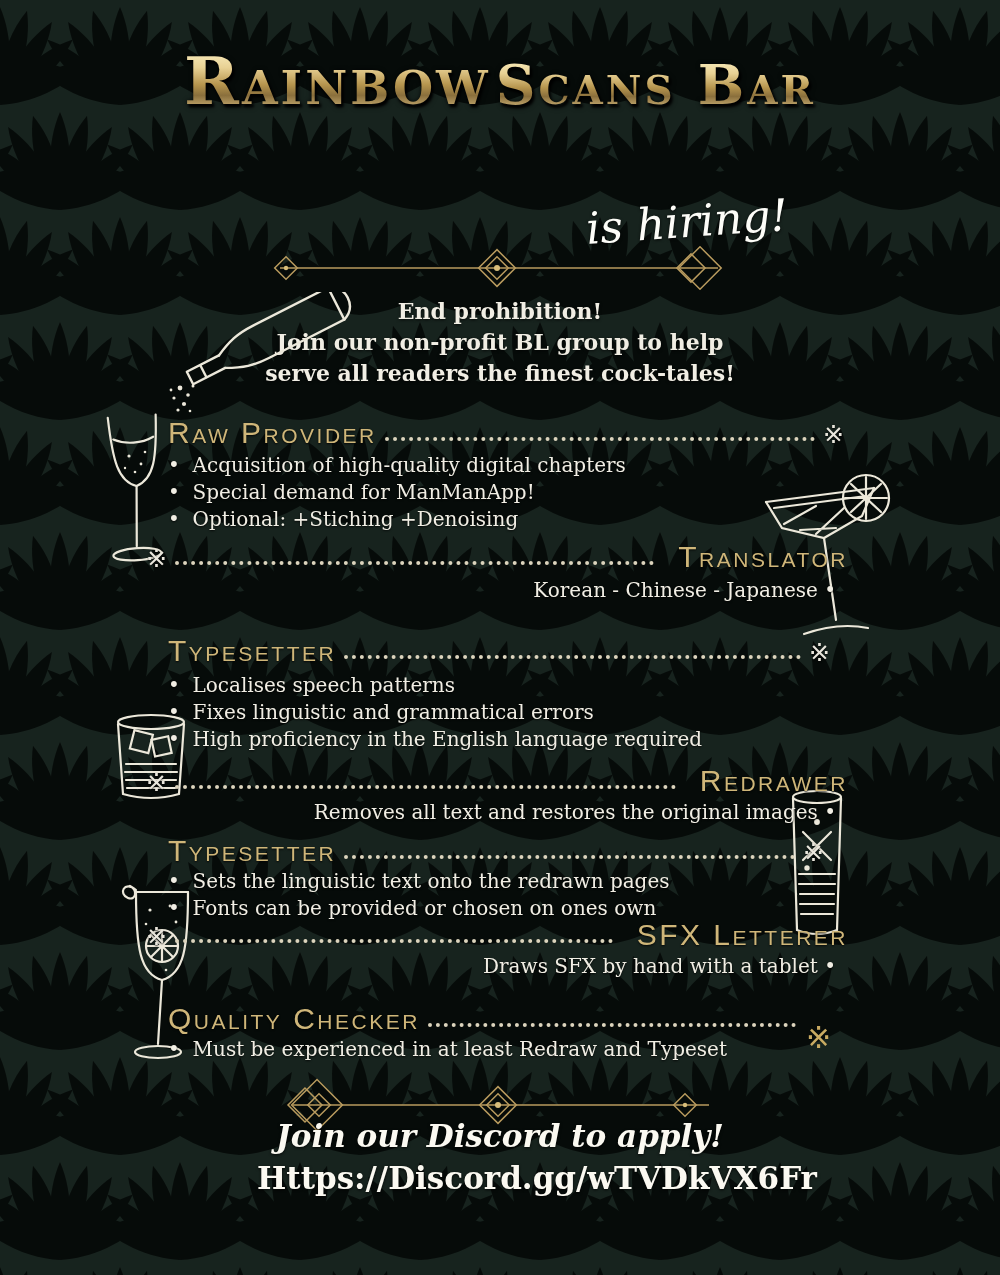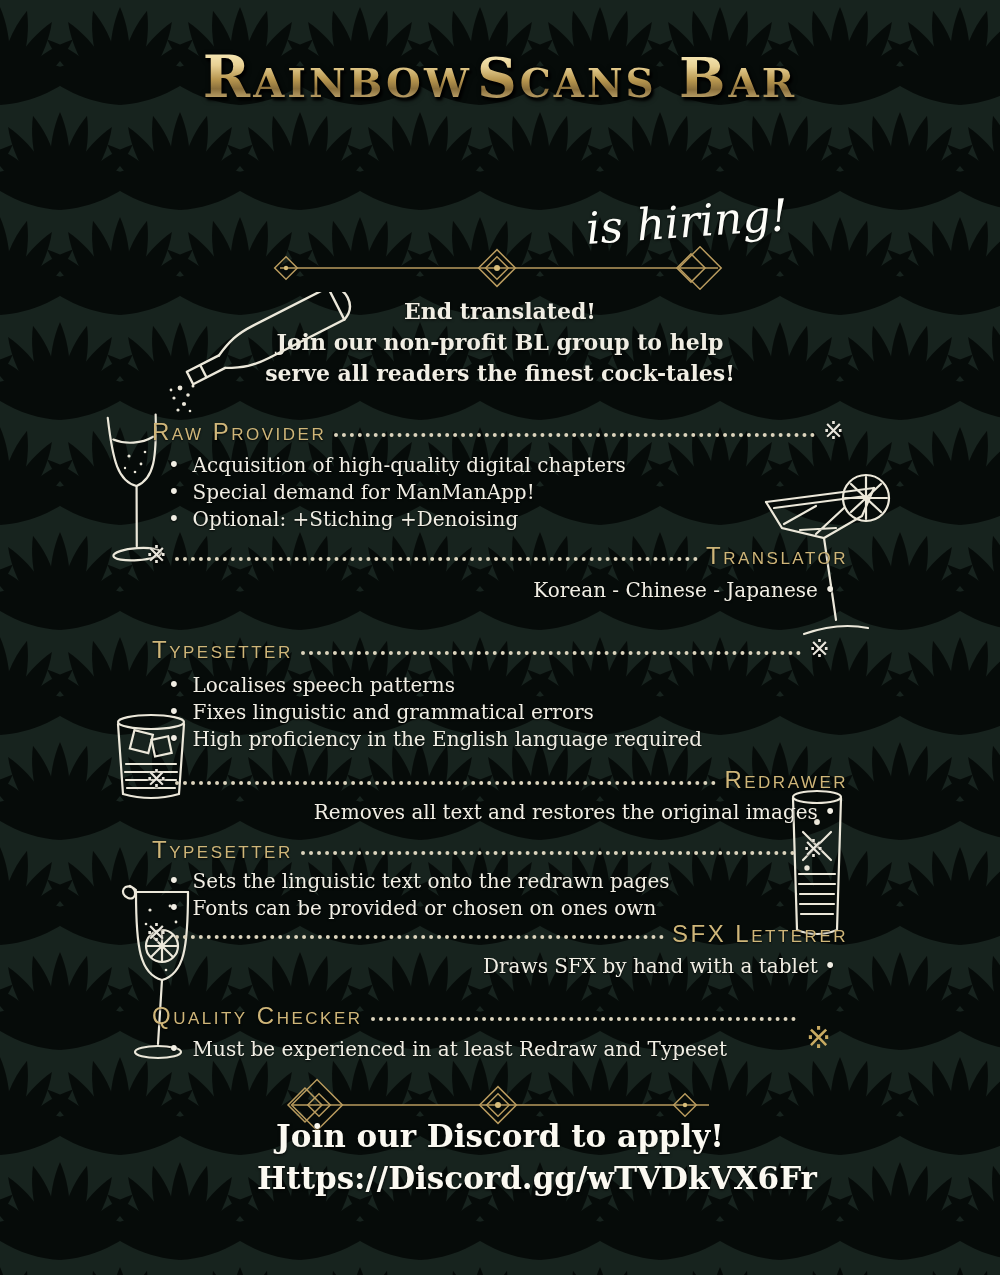--- a/index.html
+++ b/index.html
@@ -6,33 +6,33 @@
   .page{position:relative;width:1000px;height:1275px;margin:0 auto;overflow:hidden;
         background:#17231e;font-family:"DejaVu Serif",serif;}
   .bg{position:absolute;left:0;top:0;}
 
   
   .logo{position:absolute;top:50px;left:0;width:100%;text-align:center;}
   .logo-text{display:inline-block;font-weight:bold;font-variant:small-caps;letter-spacing:3px;
     background:linear-gradient(180deg,#f7e9b8 4%,#e8d194 28%,#b6954e 55%,#8a6f3c 72%,#dcc286 100%);
     -webkit-background-clip:text;background-clip:text;color:transparent;
     filter:drop-shadow(2px 3px 1px rgba(0,0,0,0.95)) drop-shadow(0 0 2px rgba(0,0,0,0.8));}
-  .logo-l1{font-size:57px;line-height:.95;}
+  .logo-l1{font-size:66px;line-height:.95;}
   .logo-l2{font-size:55px;line-height:.95;margin-top:-10px;}
   .tagline{position:absolute;top:196px;left:572px;width:230px;text-align:center;font-size:44px;
     font-style:italic;color:#fdfdf8;transform:rotate(-4deg);text-shadow:0 1px 3px rgba(0,0,0,.8);}
 
   .intro{position:absolute;top:296px;left:0;width:100%;text-align:center;color:#f1eee4;
     font-size:22px;line-height:1.42;font-weight:bold;text-shadow:0 1px 3px rgba(0,0,0,.75);}
 
   
   .role-head{position:absolute;display:flex;align-items:flex-end;}
-  .role-title{font-family:"Liberation Sans",sans-serif;font-variant:small-caps;font-size:24px;
+  .role-title{font-family:"Liberation Sans",sans-serif;font-variant:small-caps;font-size:30px;
     line-height:1;letter-spacing:2.5px;color:#cfb679;white-space:nowrap;
-    text-shadow:0 1px 2px rgba(0,0,0,.8);}
+    text-shadow:0 1px 2px rgba(0,0,0,.8);margin-left:16px;}
   .leader{flex:1;height:0;border-bottom:4px dotted #dcd4bd;margin:0 8px 7px 8px;}
   .marker{font-size:25px;line-height:1;color:#eae7dd;margin-bottom:1px;
     font-family:"DejaVu Sans",sans-serif;text-shadow:0 1px 2px rgba(0,0,0,.8);}
   .qc-marker{position:absolute;left:806px;top:1020px;font-size:30px;color:#c9ab62;
     font-family:"DejaVu Sans",sans-serif;}
 
   .bullets{position:absolute;margin:0;padding:0;list-style:none;color:#f1eee4;font-size:20px;
     line-height:1.36;font-weight:normal;text-shadow:0 1px 2px rgba(0,0,0,.75);}
   .bullets li{white-space:nowrap;}
   .bullets.bl li::before{content:"\2022\00a0\00a0";}
@@ -52,21 +52,21 @@
   .b2{right:164px;top:577px;}
   .b3{left:168px;top:672px;}
   .b4{right:164px;top:799px;}
   .b5{left:168px;top:868px;}
   .b6{right:164px;top:953px;}
   .b7{left:168px;top:1036px;}
 
   .divider{position:absolute;}
   .footer-line{position:absolute;left:0;width:100%;text-align:center;color:#fbf9f1;
     font-weight:bold;text-shadow:0 1px 3px rgba(0,0,0,.8);}
-  .f1{top:1118px;font-size:31px;}
+  .f1{top:1118px;font-size:31px;font-style:italic;}
   .f2{top:1160px;font-size:31px;padding-left:37px;}
   .icon{position:absolute;}
 </style>
 </head>
 <body>
 
 <div class="page">
 
   <svg class="bg" width="1000" height="1275">
     <defs>
@@ -109,21 +109,21 @@
       <rect x="212" y="9" width="26" height="26" transform="rotate(45 225 22)"></rect>
       <rect x="217" y="14" width="16" height="16" transform="rotate(45 225 22)"></rect>
       <rect x="413" y="7" width="30" height="30" transform="rotate(45 428 22)"></rect>
       <rect x="409" y="12" width="20" height="20" transform="rotate(45 419 22)"></rect>
     </g>
     <circle cx="14" cy="22" r="2.2" fill="#d8bd7a"></circle>
     <circle cx="225" cy="22" r="3" fill="#d8bd7a"></circle>
   </svg>
 
   <div class="intro">
-    <div>End translated!</div>
+    <div>End prohibition!</div>
     <div>Join our non-profit BL group to help</div>
     <div>serve all readers the finest cock-tales!</div>
   </div>
 
   <svg class="icon" style="left:138px;top:292px" width="225" height="125">
     <g stroke="#ece8da" fill="none" stroke-width="2.4" stroke-linecap="round" transform="translate(52,86) rotate(-27)">
       <path d="M0,-7 L36,-7 M0,7 L36,7 M0,-7 L0,7 M15,-7 L15,7"></path>
       <path d="M36,-7 C52,-15 62,-18 80,-18 L164,-18 Q177,-13 177,0 Q177,13 164,18 L80,18 C62,18 52,15 36,7"></path>
       <path d="M164,-18 L164,18"></path>
     </g>

